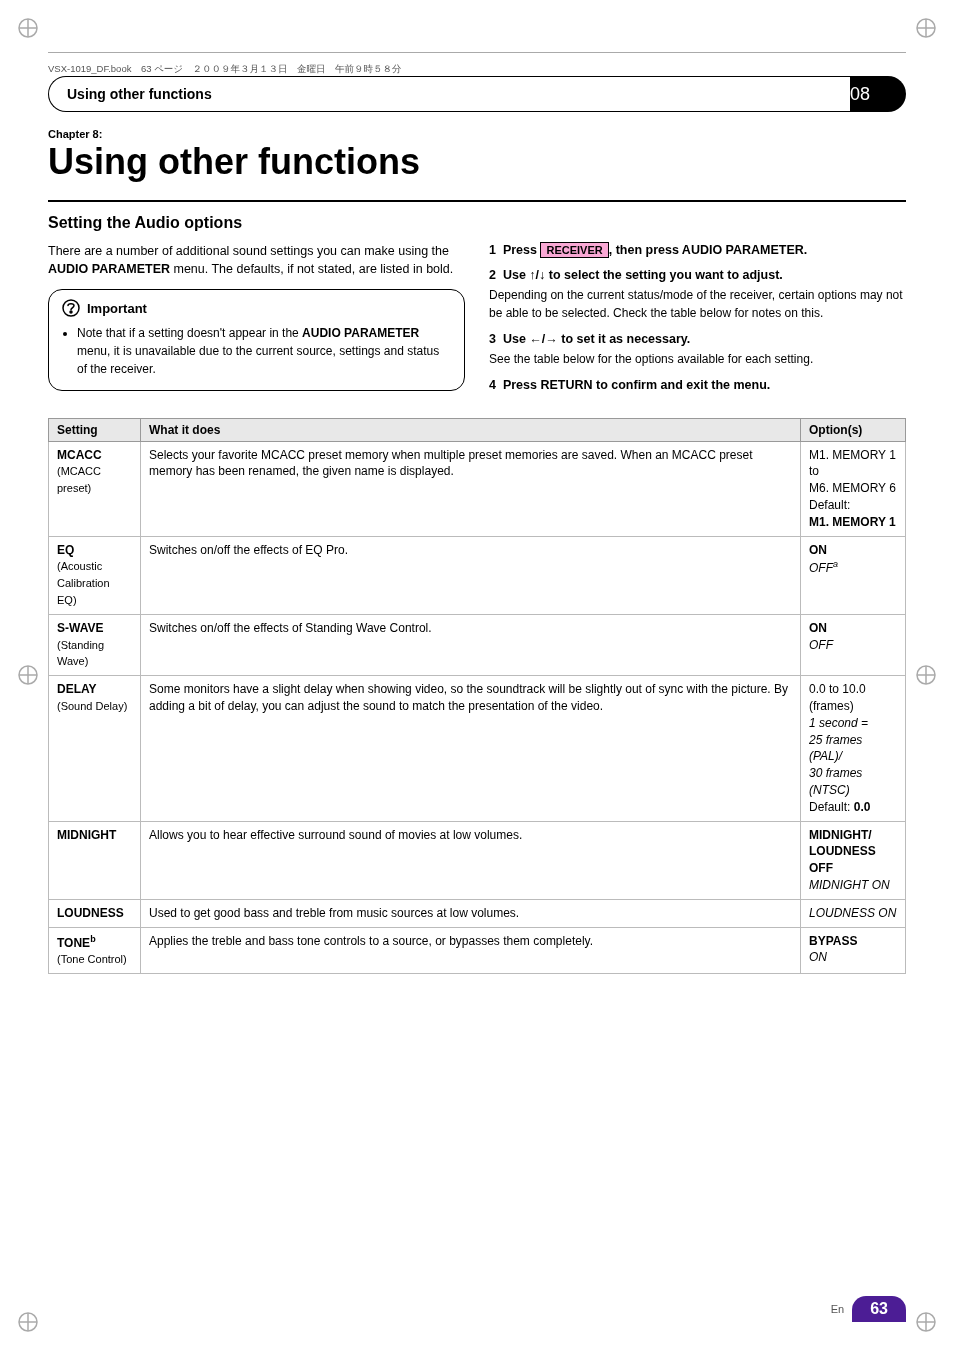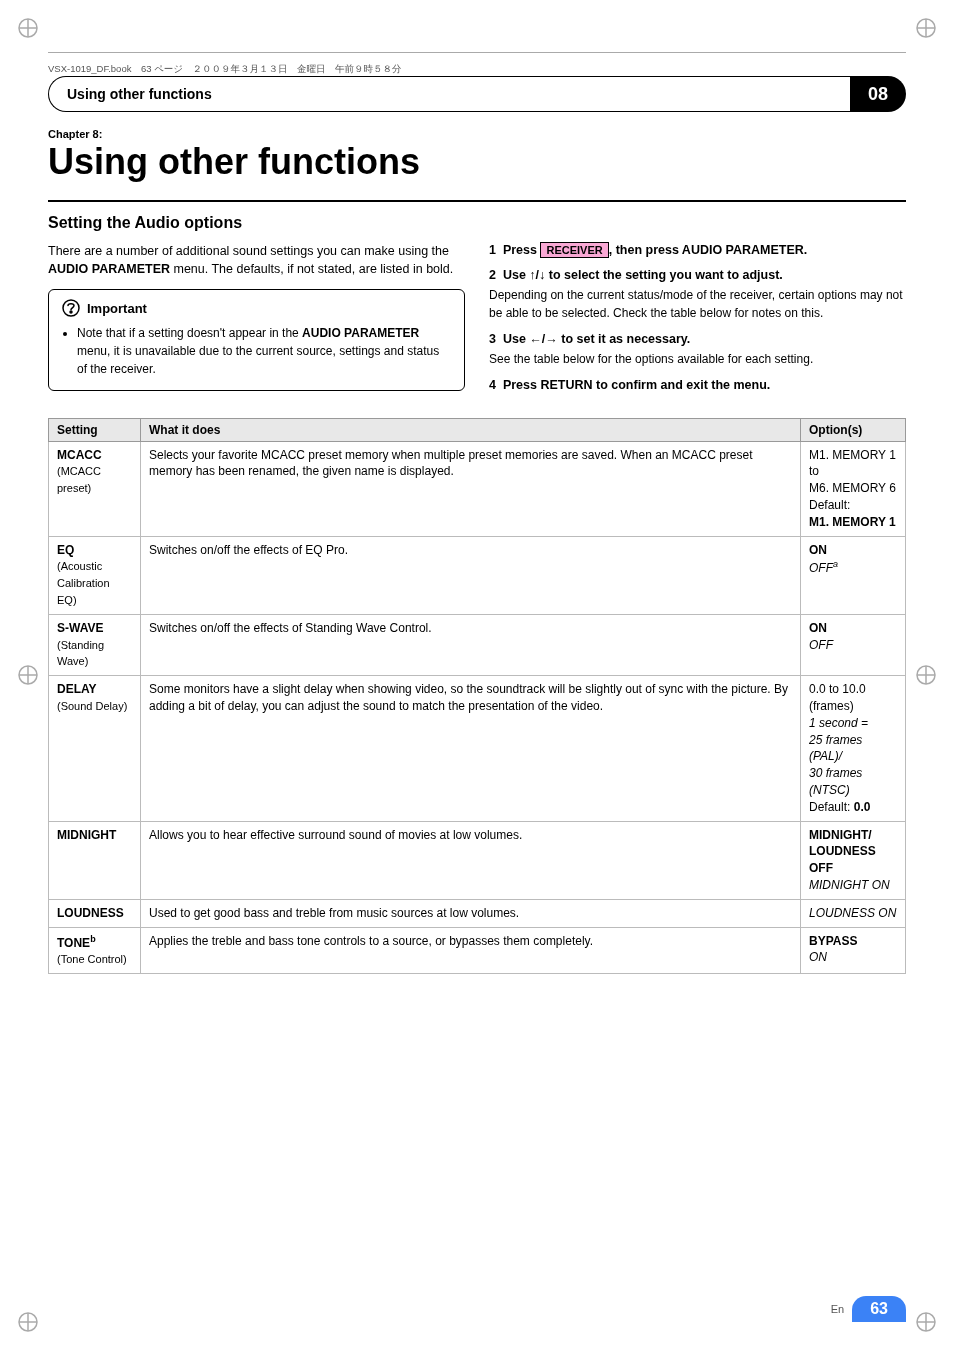--- a/index.html
+++ b/index.html
@@ -80,24 +80,23 @@
       font-weight: bold;
       background: #fff;
     }
 
     .chapter-header-right {
       width: 56px;
       background: #000;
       border-radius: 0 18px 18px 0;
       display: flex;
       align-items: center;
-      justify-content: center;
       color: #fff;
       font-size: 18px;
-      font-weight: bold;
+      font-weight: normal;
     }
 
     
     .main-content {
       position: absolute;
       top: 128px;
       left: 48px;
       right: 48px;
       bottom: 60px;
     }
@@ -147,21 +146,21 @@
 
     .intro-left p {
       font-size: 12.5px;
       line-height: 1.5;
       margin-bottom: 8px;
     }
 
     
     .important-box {
       border: 1px solid #000;
-      border-radius: 6px;
+      border-radius: 14px;
       padding: 8px 12px;
       margin-top: 10px;
     }
 
     .important-title {
       font-weight: bold;
       font-size: 13px;
       display: flex;
       align-items: center;
       gap: 6px;
@@ -255,21 +254,21 @@
       bottom: 28px;
       left: 48px;
       right: 48px;
       display: flex;
       align-items: center;
       justify-content: flex-end;
       margin-top: 20px;
     }
 
     .page-number-box {
-      background: #3b82f6;
+      background: #4c1d95;
       color: #fff;
       font-size: 16px;
       font-weight: bold;
       padding: 4px 18px;
       border-radius: 14px 14px 0 0;
     }
 
     .page-en {
       font-size: 11px;
       color: #555;

